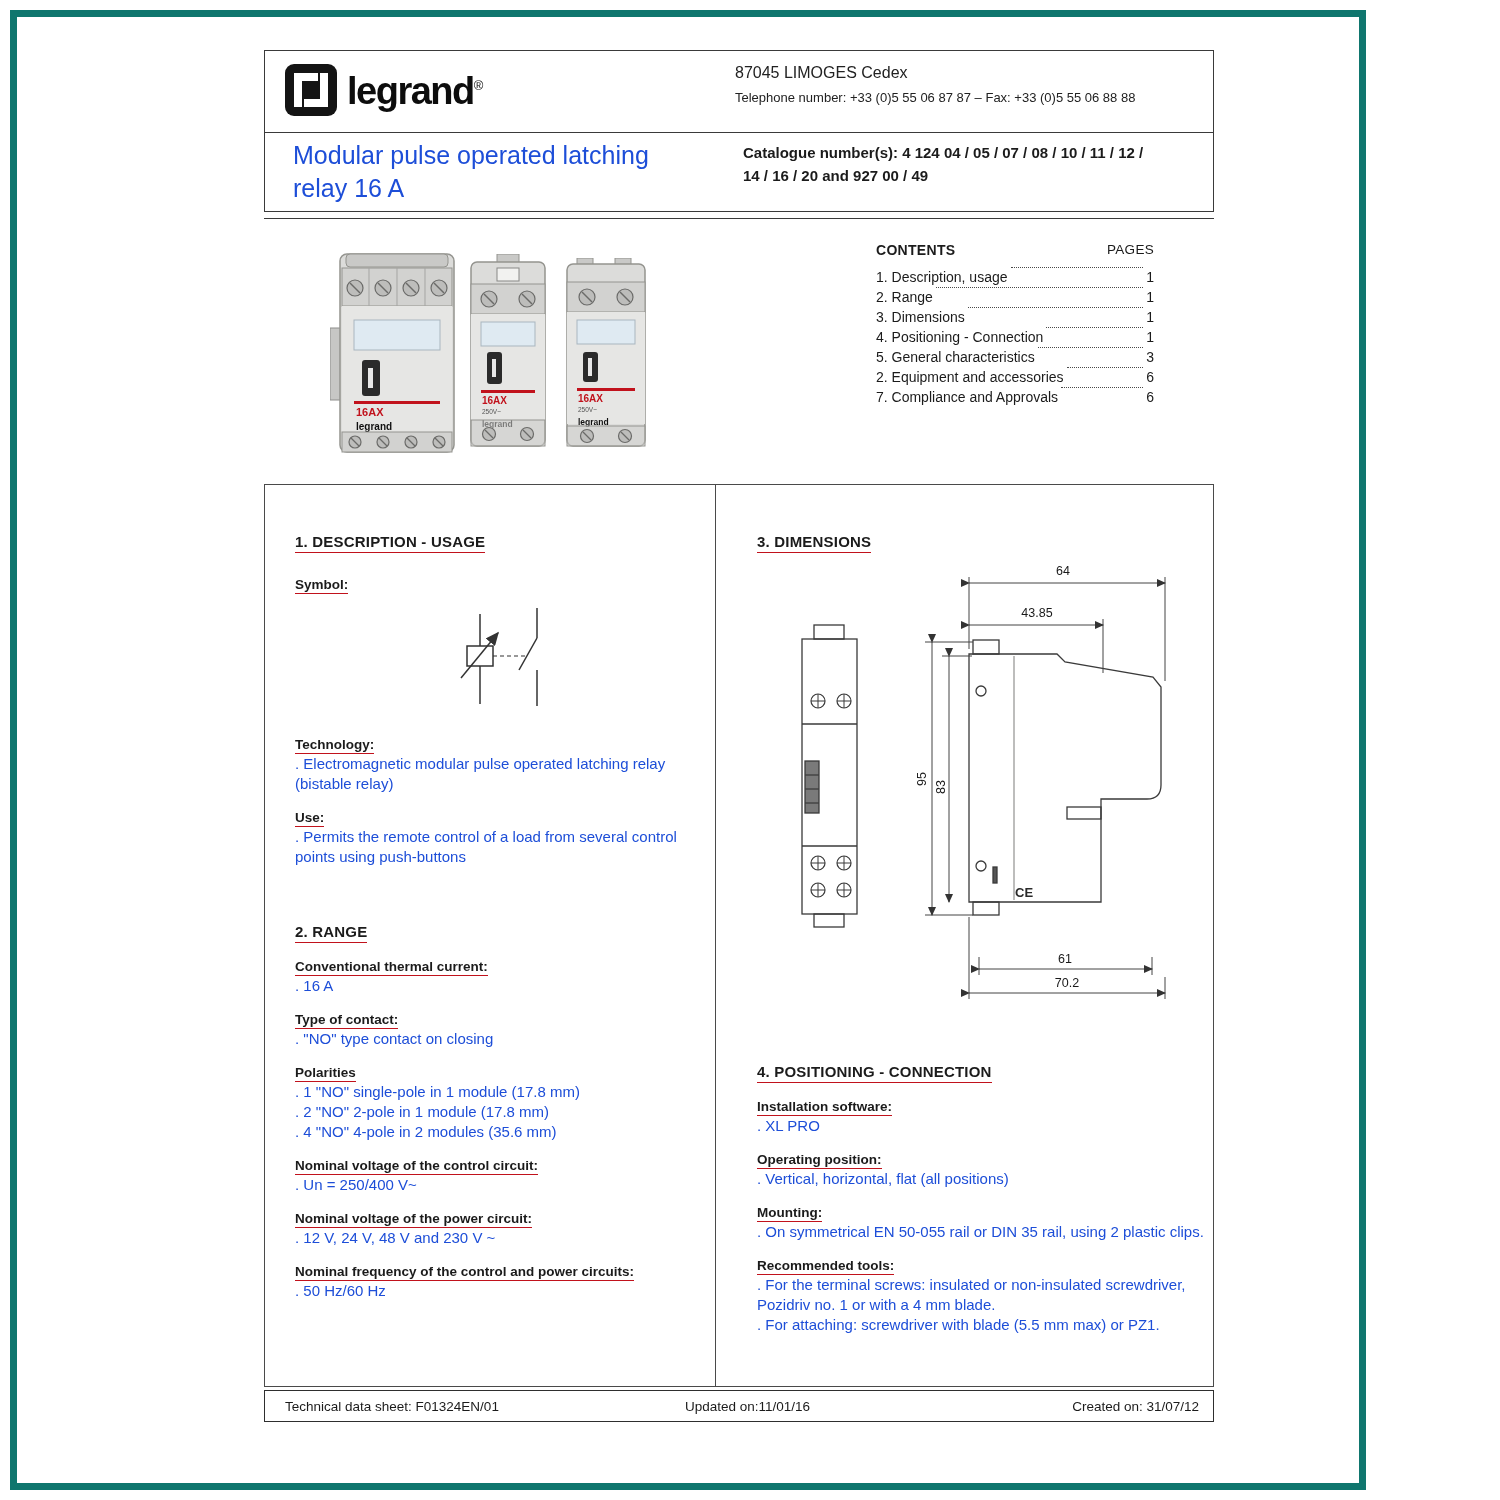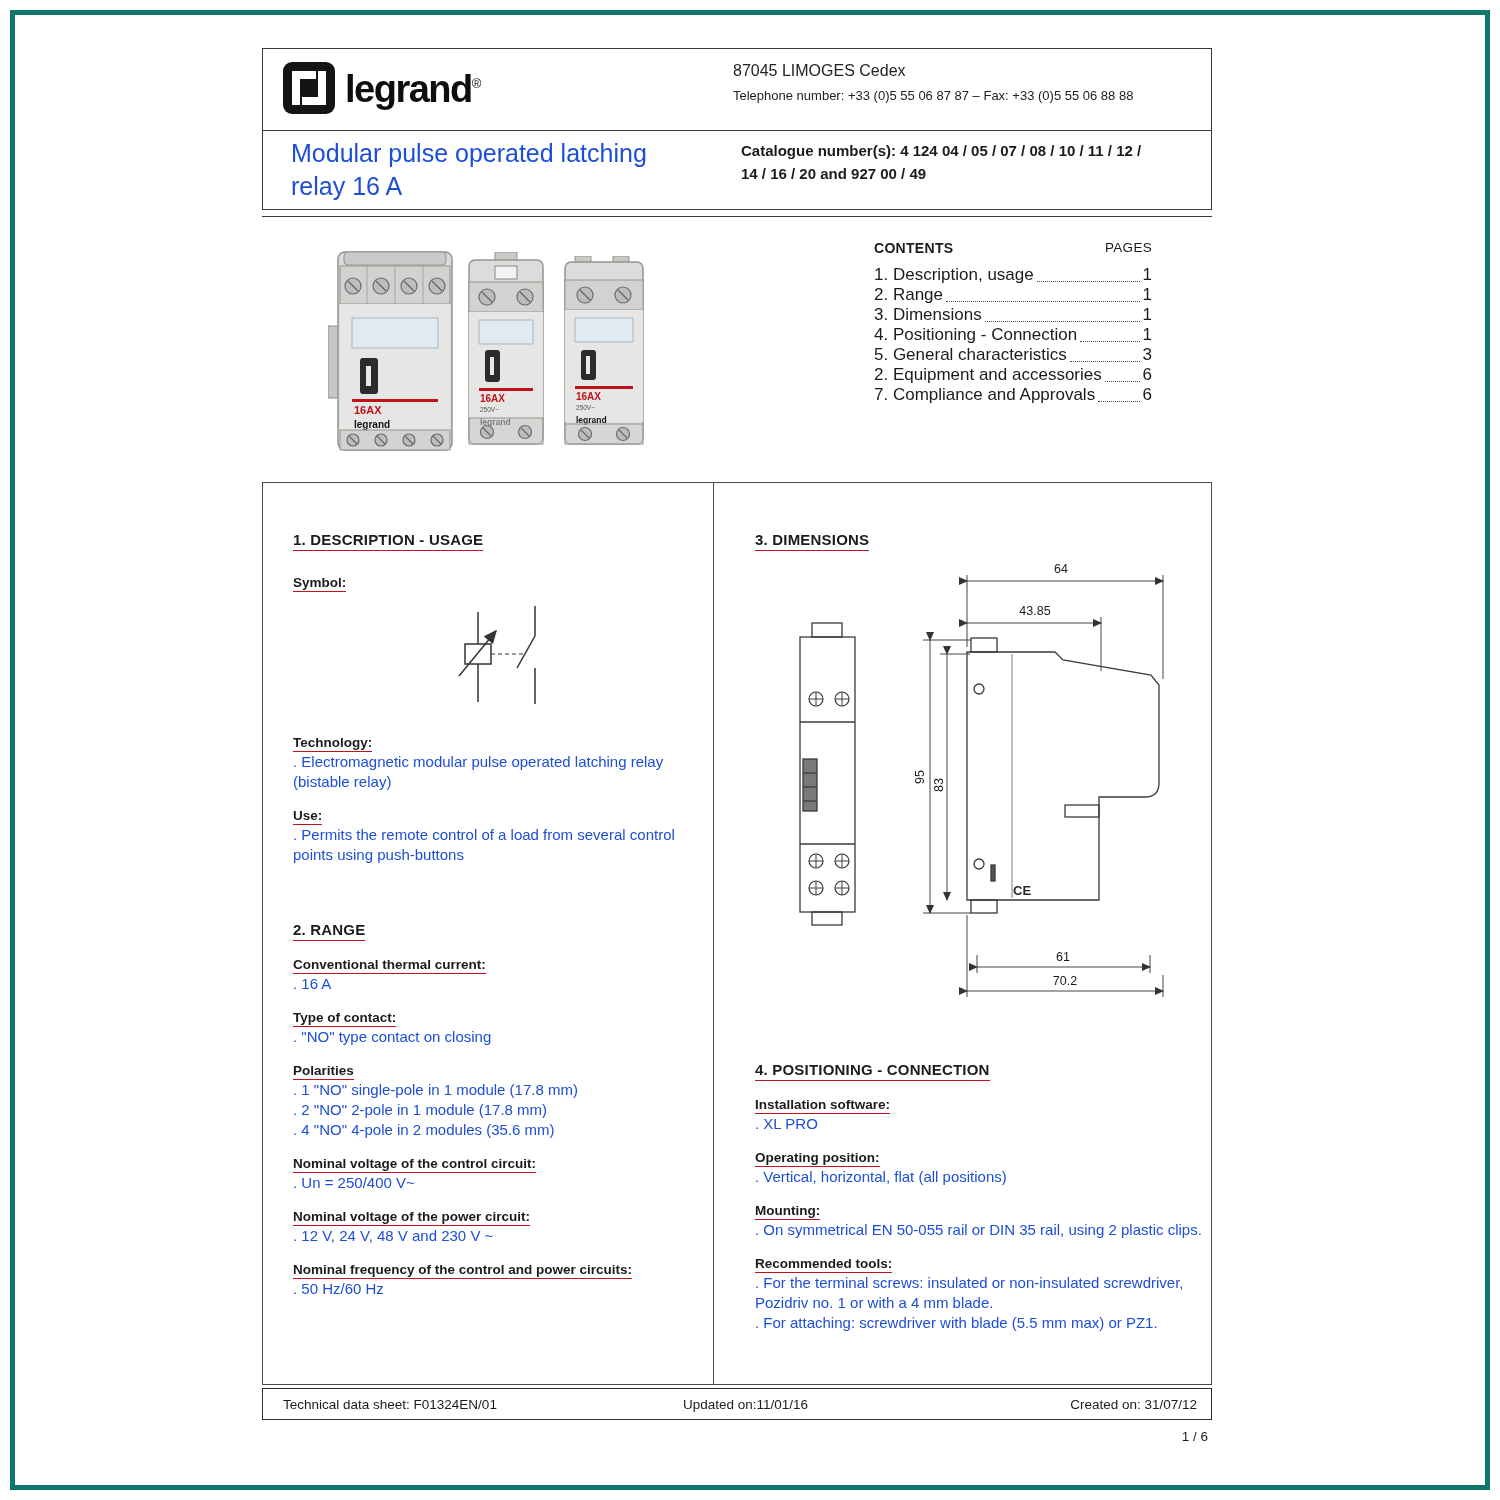--- a/index.html
+++ b/index.html
@@ -2,22 +2,22 @@
 <html><head>
 <meta charset="utf-8">
 <style>
   * { margin:0; padding:0; box-sizing:border-box; }
   html,body { background:#ffffff; }
   body {
     width:1500px; height:1500px; position:relative;
     font-family:"Liberation Sans", sans-serif; color:#1b1b1b;
   }
   .frame {
-    position:absolute; left:10px; top:10px; width:1480px; height:1480px;
-    border:5px solid #0f766e; background:#ffffff;
+    position:absolute; left:10px; top:10px; width:1356px; height:1480px;
+    border:7px solid #0f766e; background:#ffffff;
   }
   
   .header-box {
     position:absolute; left:247px; top:33px; width:950px; height:162px;
     border:1px solid #3a3a3a; background:#fff;
   }
   .header-top {
     height:82px; border-bottom:1px solid #3a3a3a; position:relative;
     display:flex; align-items:center; padding:0 20px;
   }
@@ -36,21 +36,21 @@
     font-size:15px; font-weight:bold; line-height:23px; white-space:nowrap;
   }
   .rule2 { position:absolute; left:247px; top:201px; width:950px; border-top:1px solid #3a3a3a; }
   
   .products { position:absolute; left:247px; top:205px; width:950px; height:258px; }
   .product { position:absolute; }
   .contents { position:absolute; left:612px; top:20px; width:278px; }
   .toc-head { display:flex; justify-content:space-between; margin-bottom:9px; }
   .toc-title { font-size:14px; font-weight:bold; letter-spacing:0.3px; }
   .toc-pages { font-size:13.5px; letter-spacing:0.3px; }
-  .toc-item { display:flex; align-items:flex-end; font-size:17px; line-height:20px; }
+  .toc-item { display:flex; align-items:flex-start; font-size:14px; line-height:20px; }
   .toc-dots { flex:1; border-bottom:1.5px dotted #4a4a4a; margin:0 3px 3px 3px; min-width:10px; }
   
   .main-box {
     position:absolute; left:247px; top:467px; width:950px; height:903px;
     border:1px solid #4a4a4a; background:#fff;
   }
   .main-divider { position:absolute; left:450px; top:0; bottom:0; border-left:1px solid #4a4a4a; }
   .col-left  { position:absolute; left:30px;  top:22px; width:400px; }
   .col-right { position:absolute; left:492px; top:22px; width:445px; }
   .section-title {
@@ -426,15 +426,14 @@
       <div class="line">Pozidriv no. 1 or with a 4 mm blade.</div>
       <div class="line nowrap">. For attaching: screwdriver with blade (5.5 mm max) or PZ1.</div>
     </div>
   </div>
 
   <div class="footer">
     <div class="fc1">Technical data sheet: F01324EN/01</div>
     <div class="fc2">Updated on:11/01/16</div>
     <div class="fc3">Created on: 31/07/12</div>
   </div>
-  <div class="page-num">1 / 6</div>
 
 </div>
 
 </body></html>

